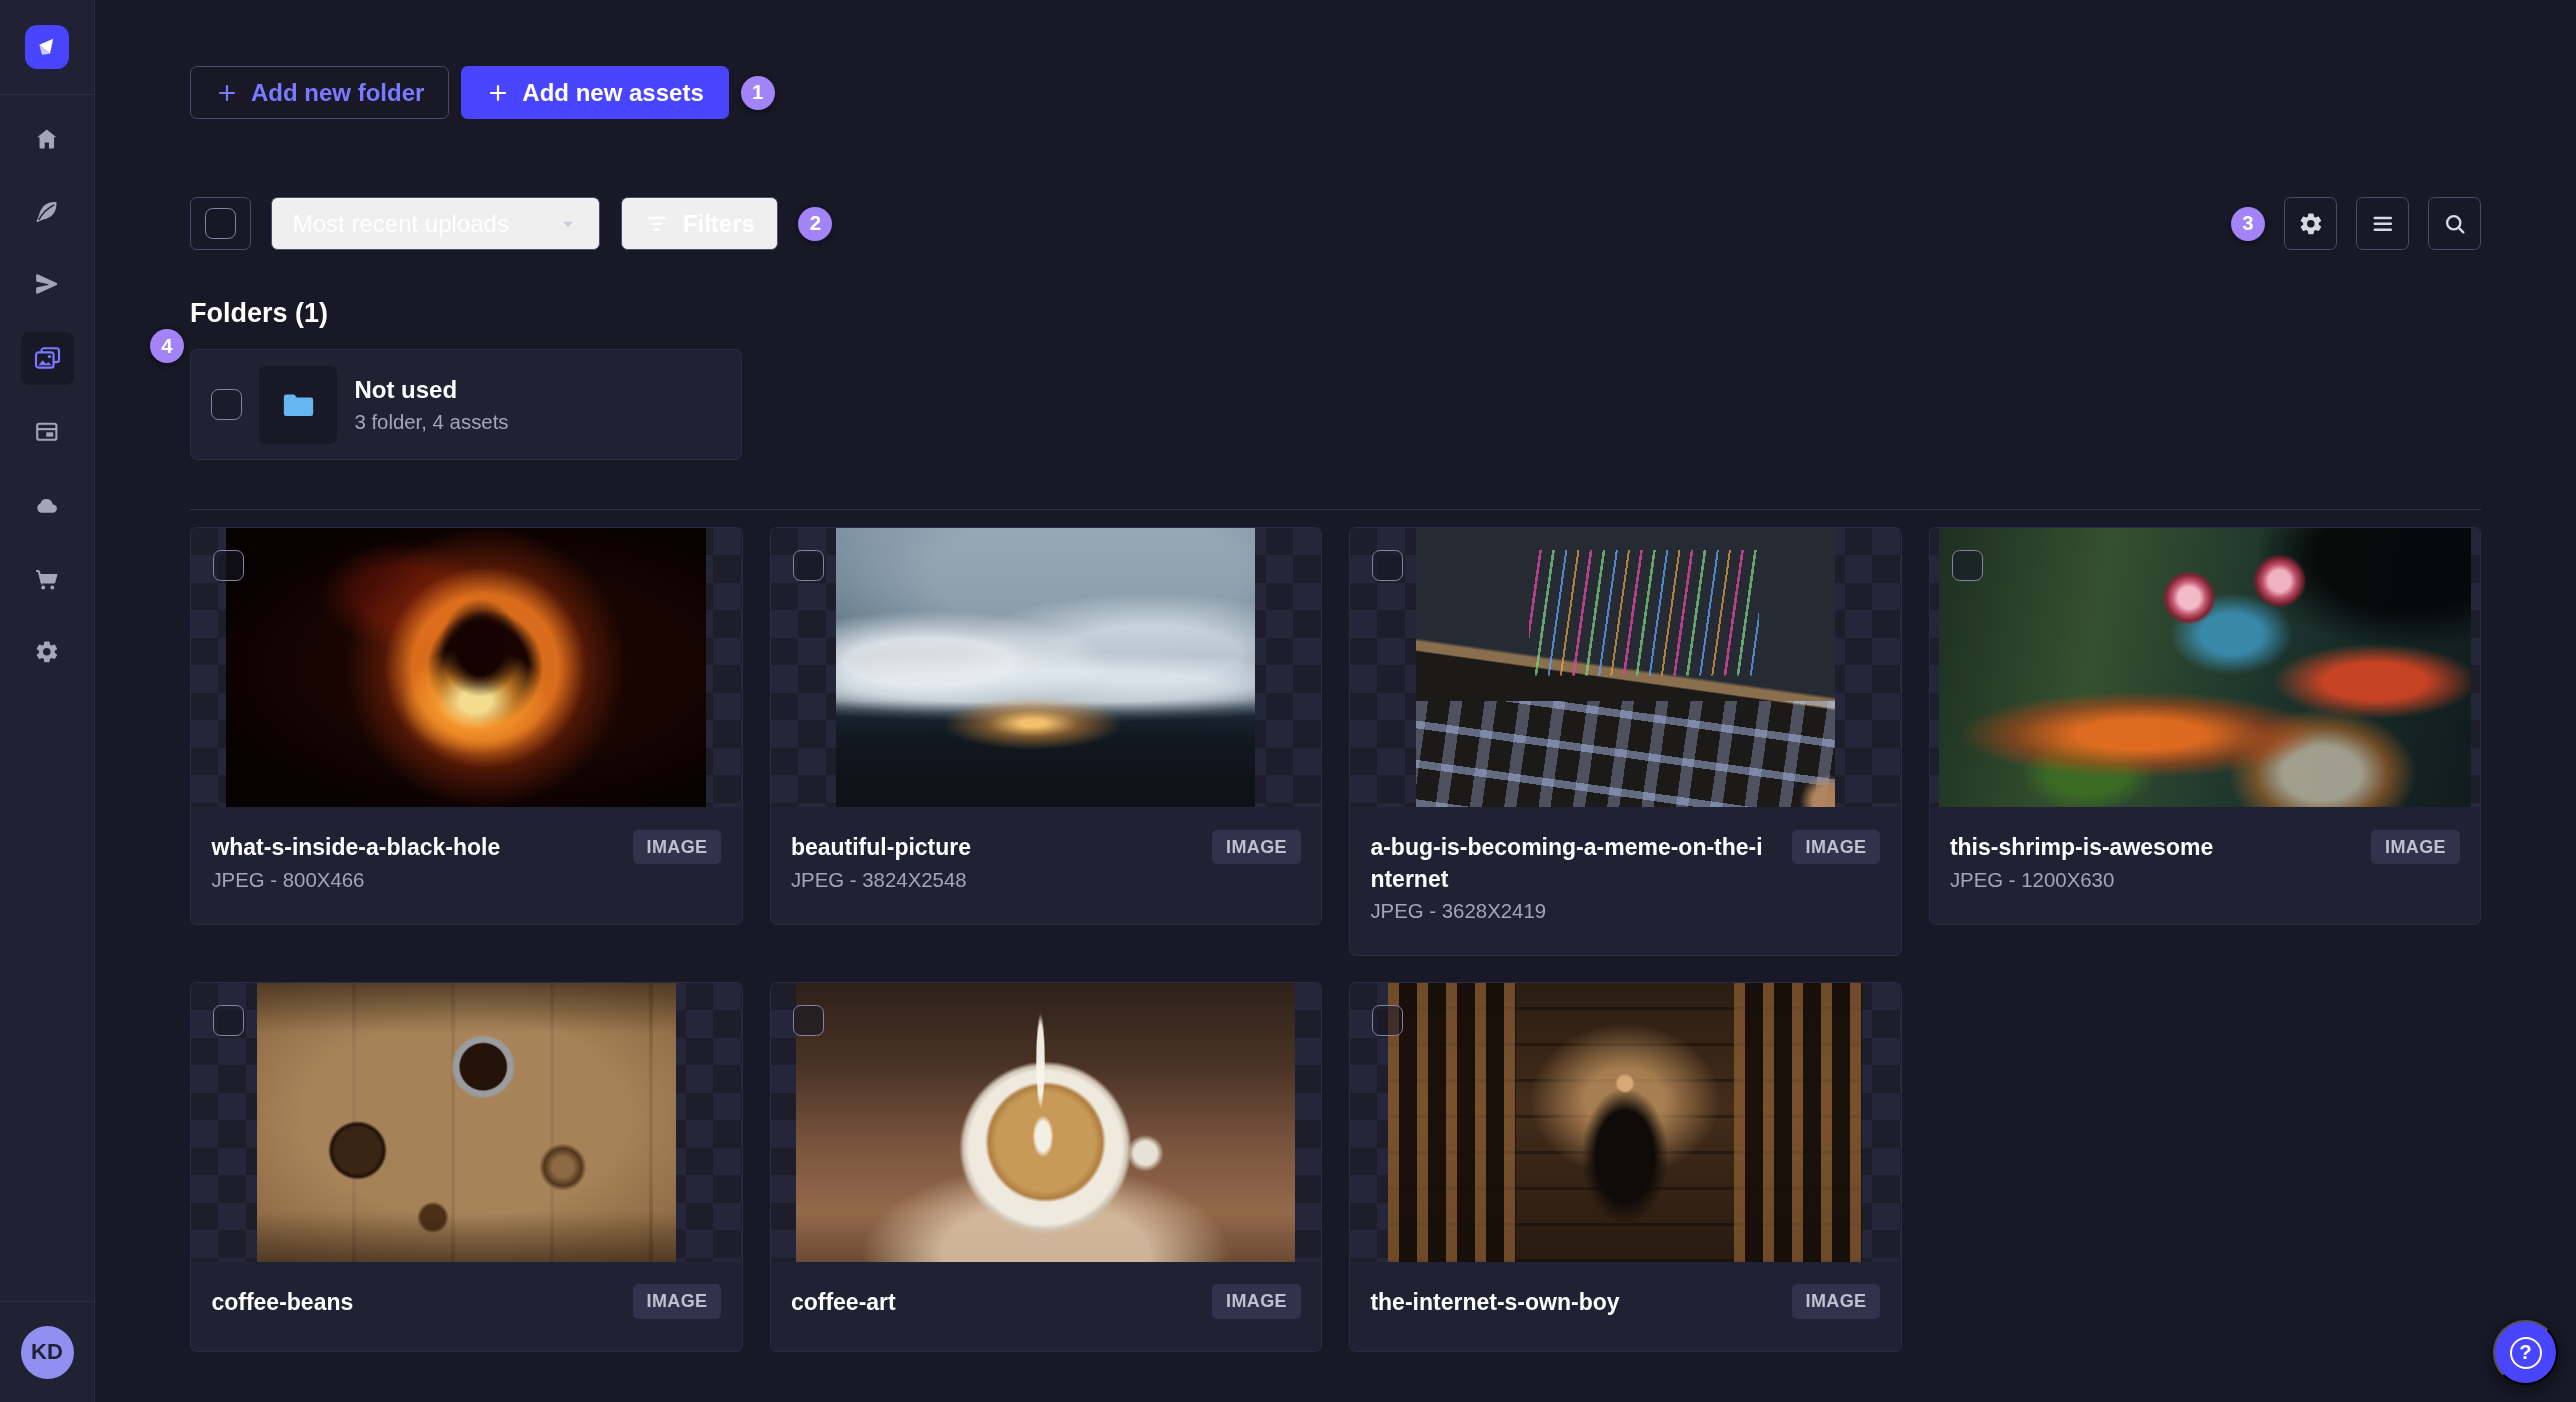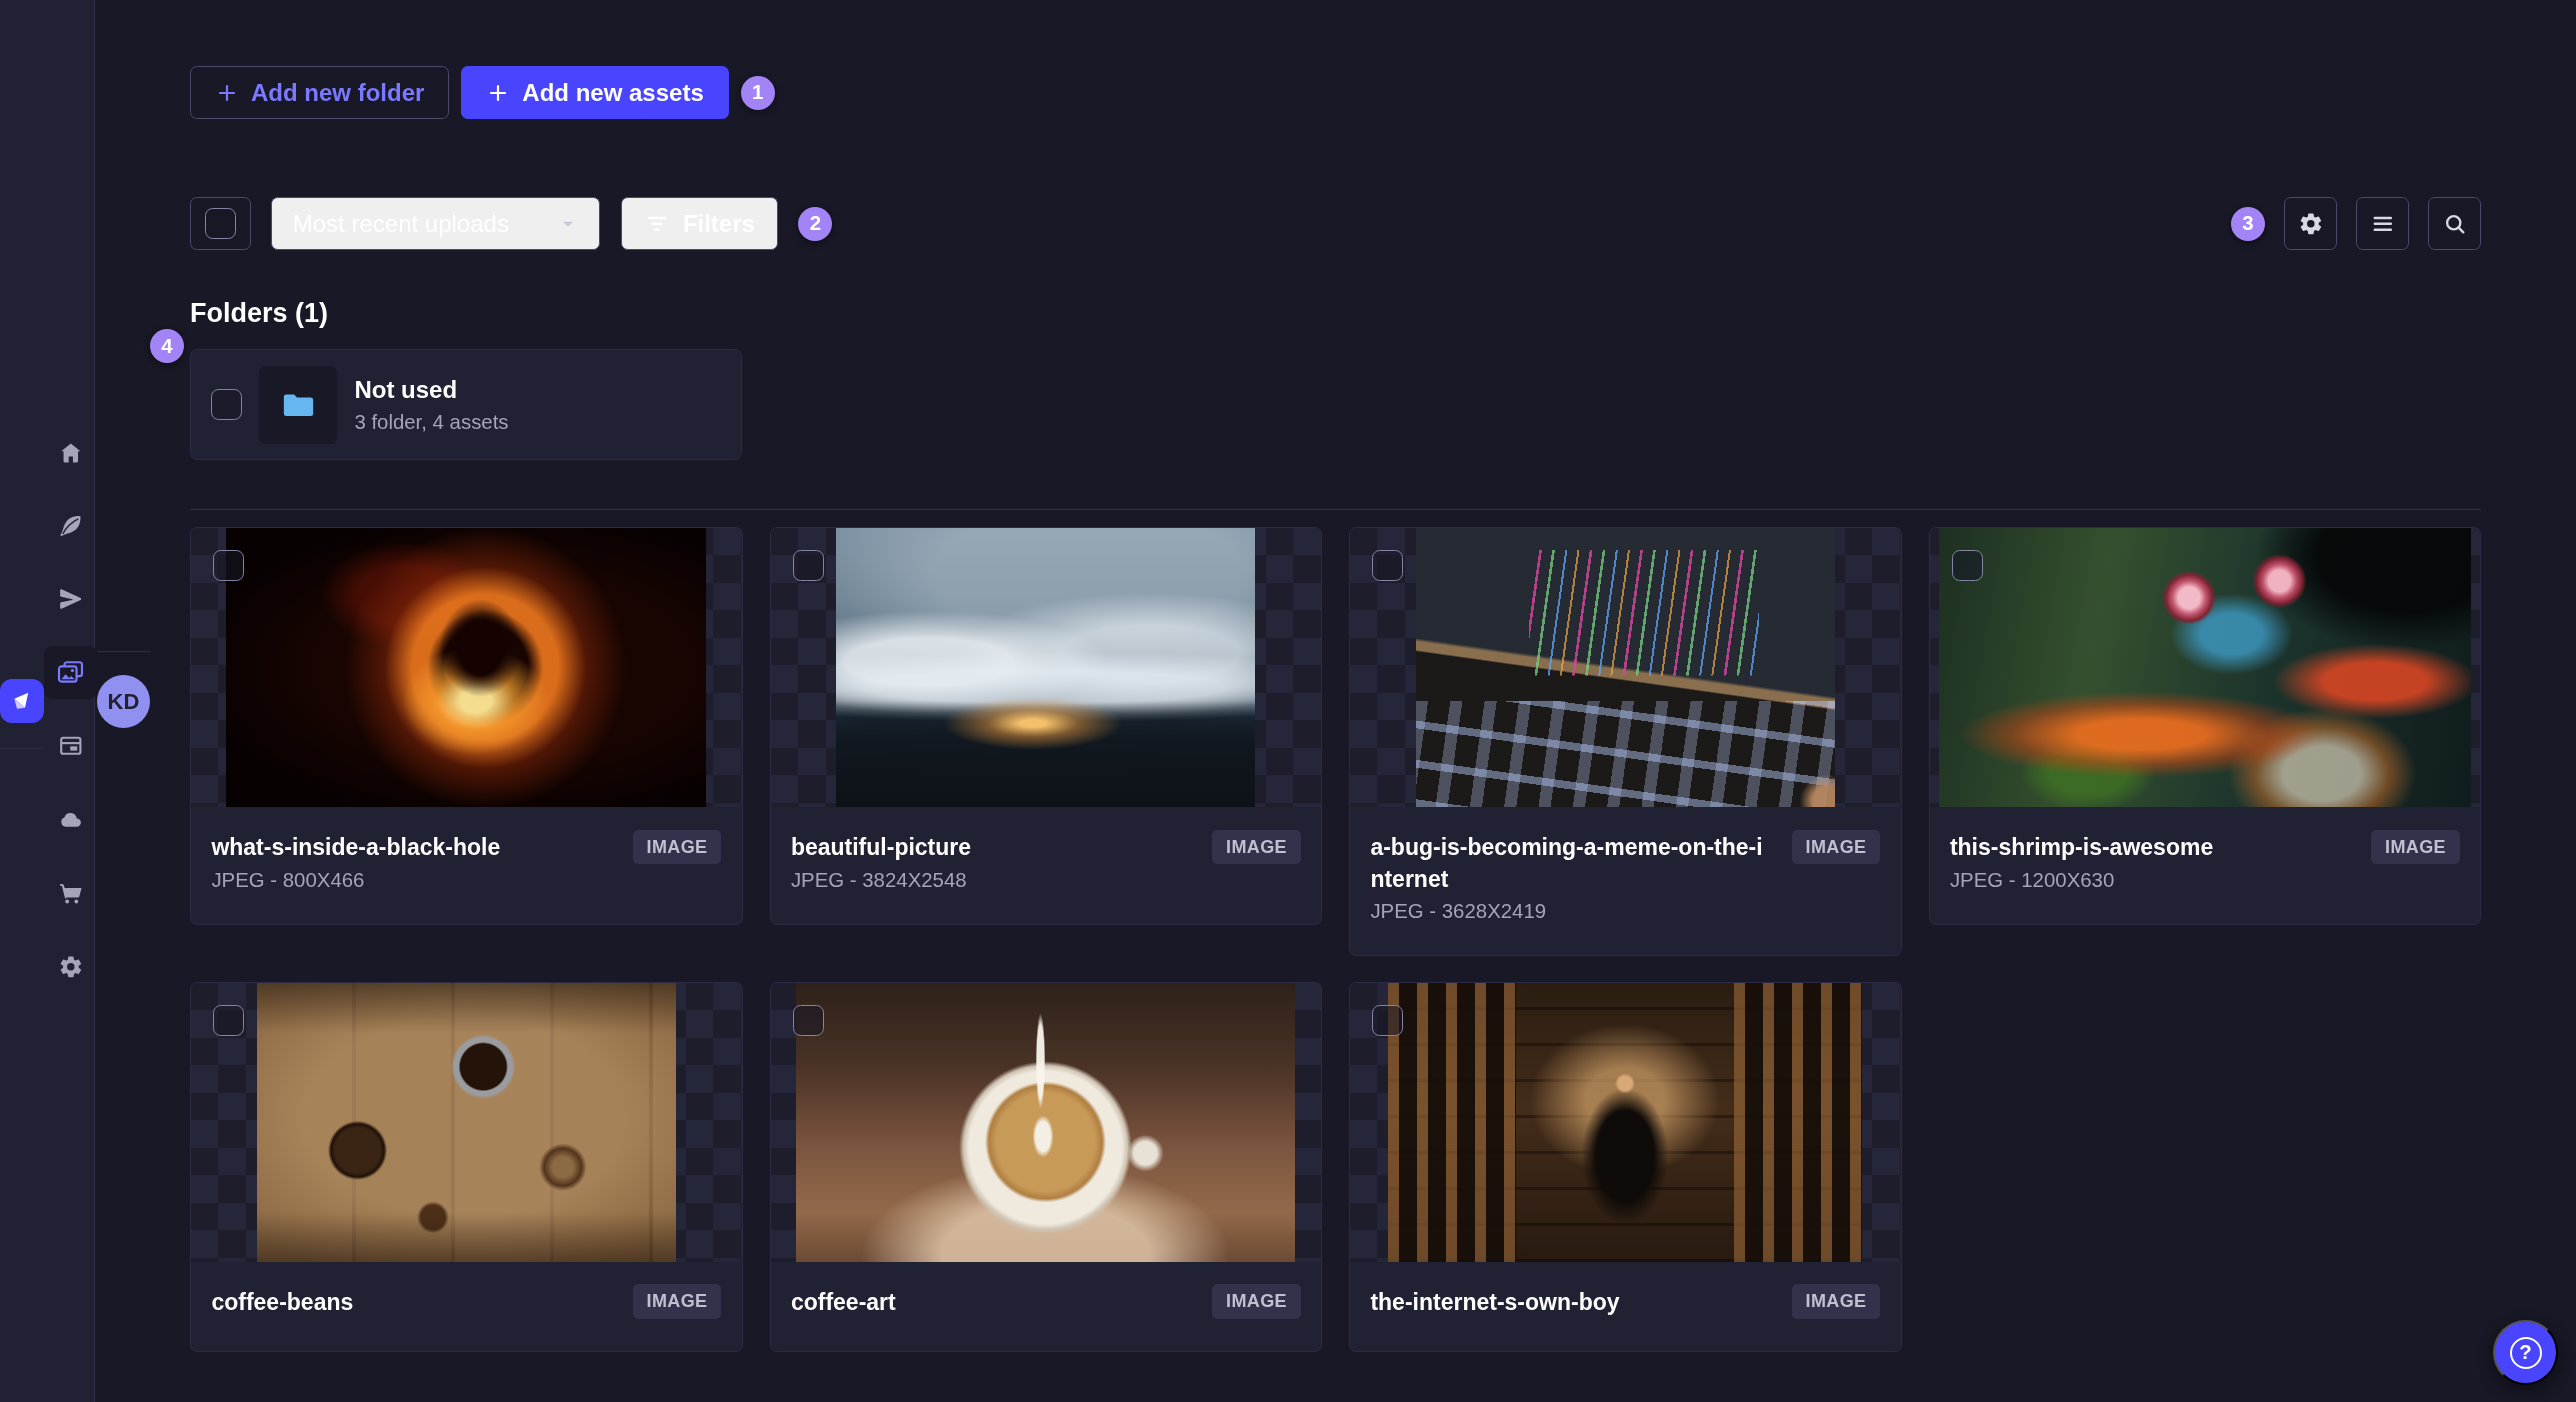--- a/index.html
+++ b/index.html
@@ -4,21 +4,21 @@
 <style>
   * { margin:0; padding:0; box-sizing:border-box; }
   html,body { width:2576px; height:1402px; overflow:hidden; }
   body {
     font-family:"Liberation Sans", sans-serif;
     background:#181826; color:#fff;
     display:flex; position:relative;
   }
   
   .sidebar { width:95px; height:100%; background:#212134; border-right:0.9px solid #2e2e48;
-             display:flex; flex-direction:row; align-items:center; flex:none; }
+             display:flex; flex-direction:column; align-items:center; flex:none; }
   .logo-box { width:100%; height:95px; display:flex; align-items:center; justify-content:center;
               border-bottom:0.9px solid #2e2e48; }
   .logo { width:44px; height:44px; border-radius:12px; background:#4945ff;
           display:flex; align-items:center; justify-content:center; }
   .nav { display:flex; flex-direction:column; align-items:center; padding-top:17px; gap:20.4px; }
   .nav-it { width:53px; height:53px; border-radius:8.5px; display:flex; align-items:center; justify-content:center;
             color:#a5a5ba; }
   .nav-it.active { background:#181826; color:#7b79ff; }
   .nav-it svg { width:25.6px; height:25.6px; }
   .side-spacer { flex:1; }

